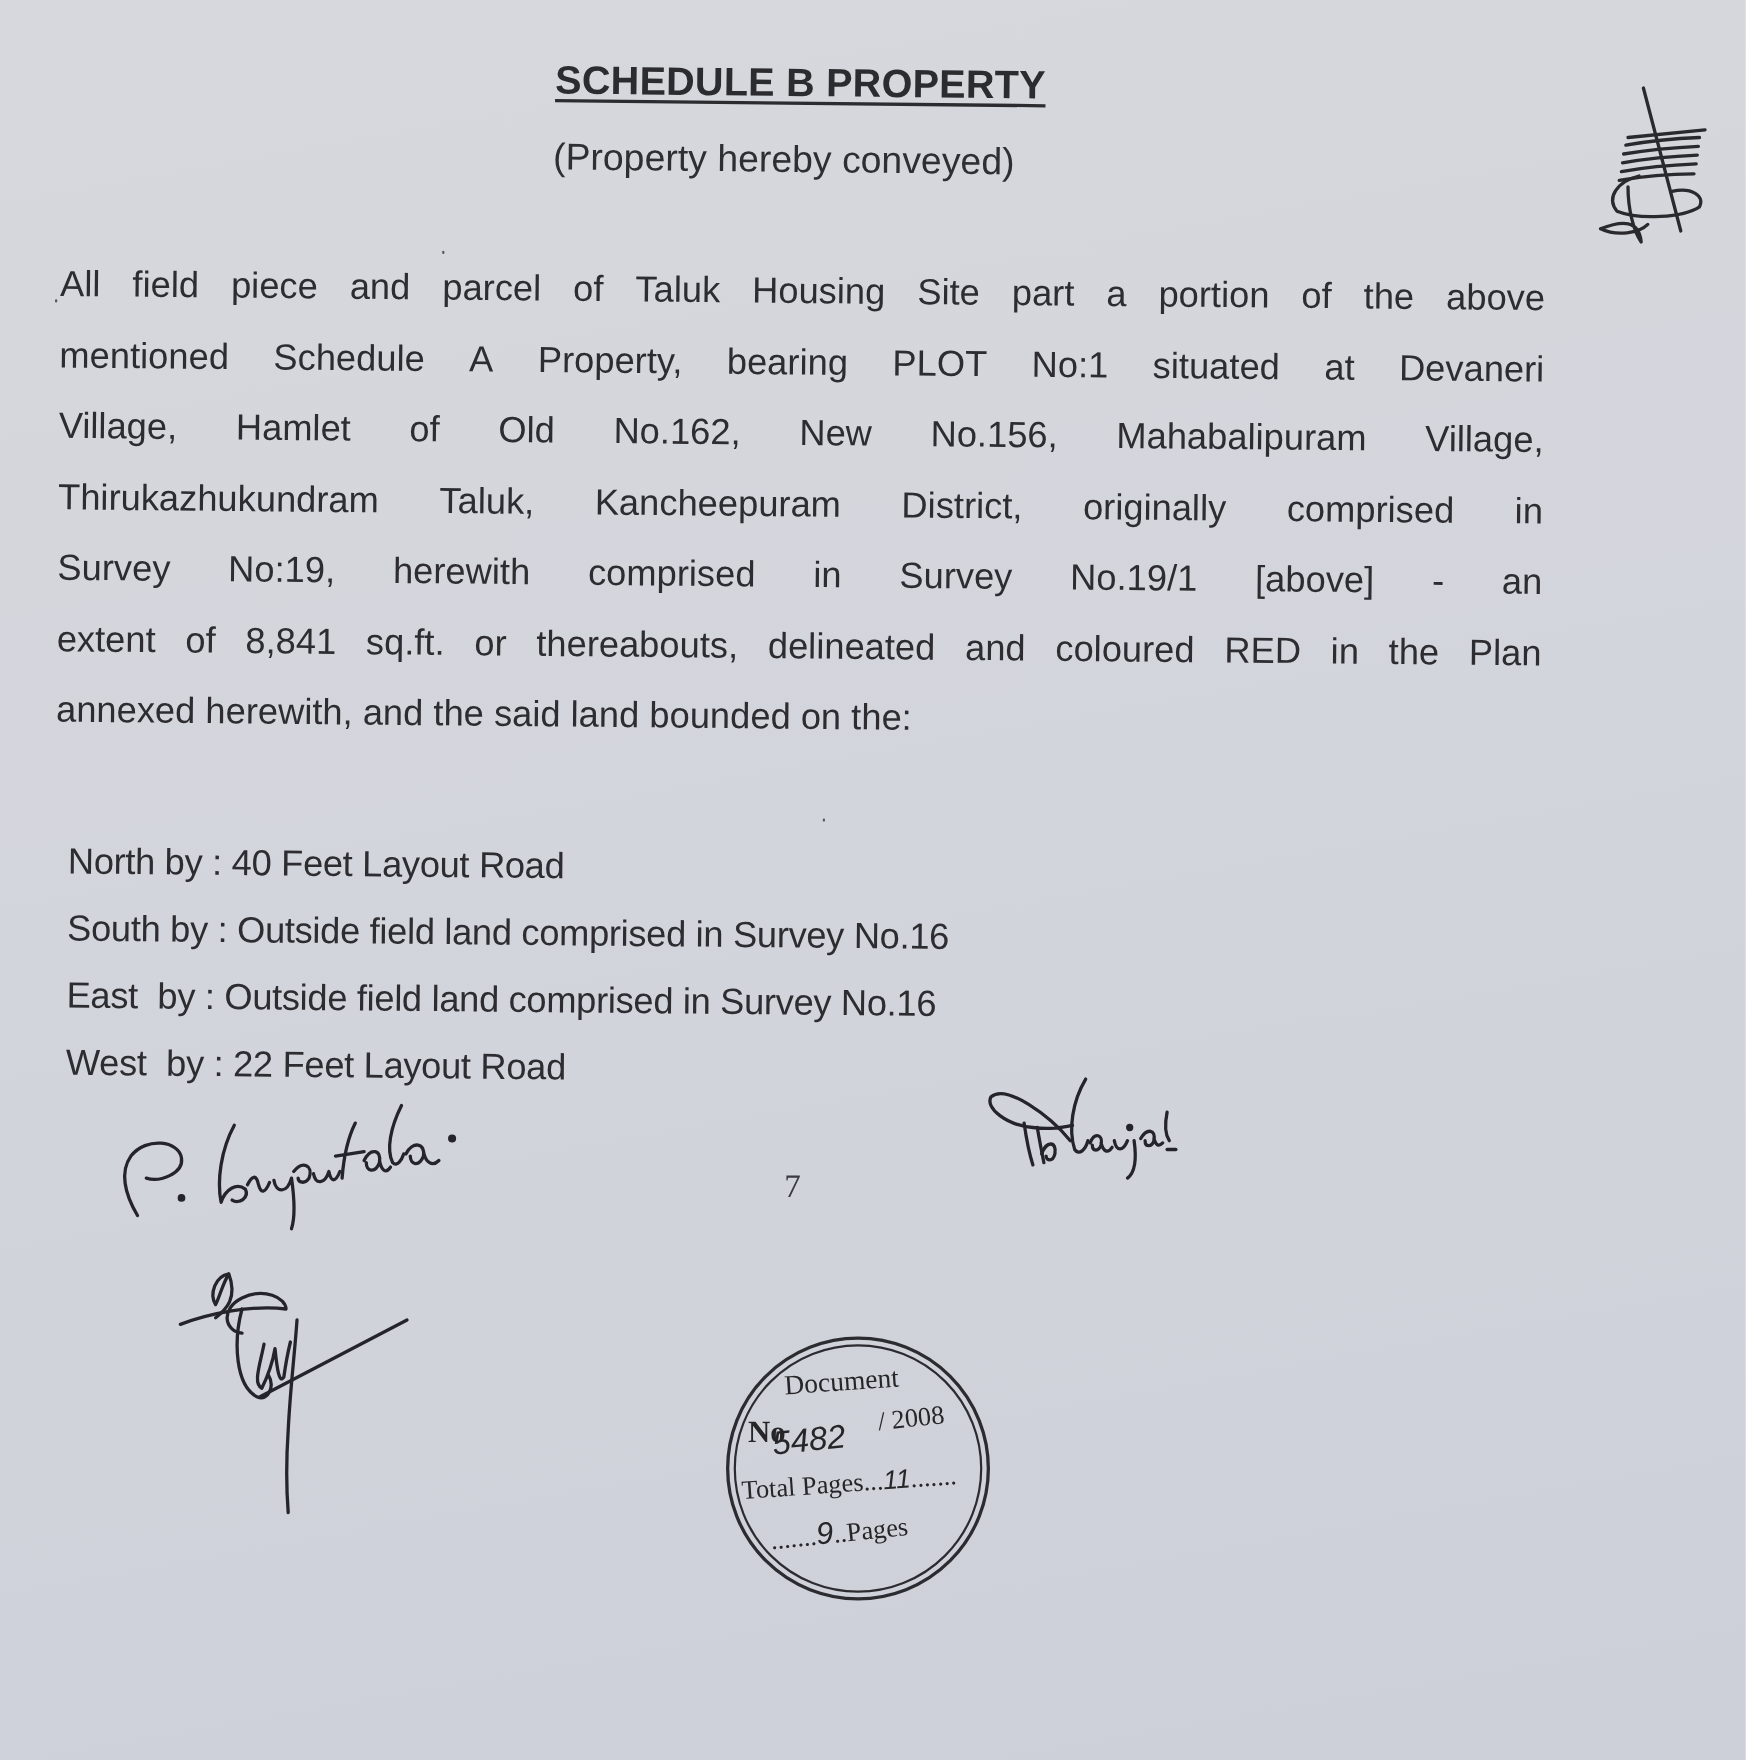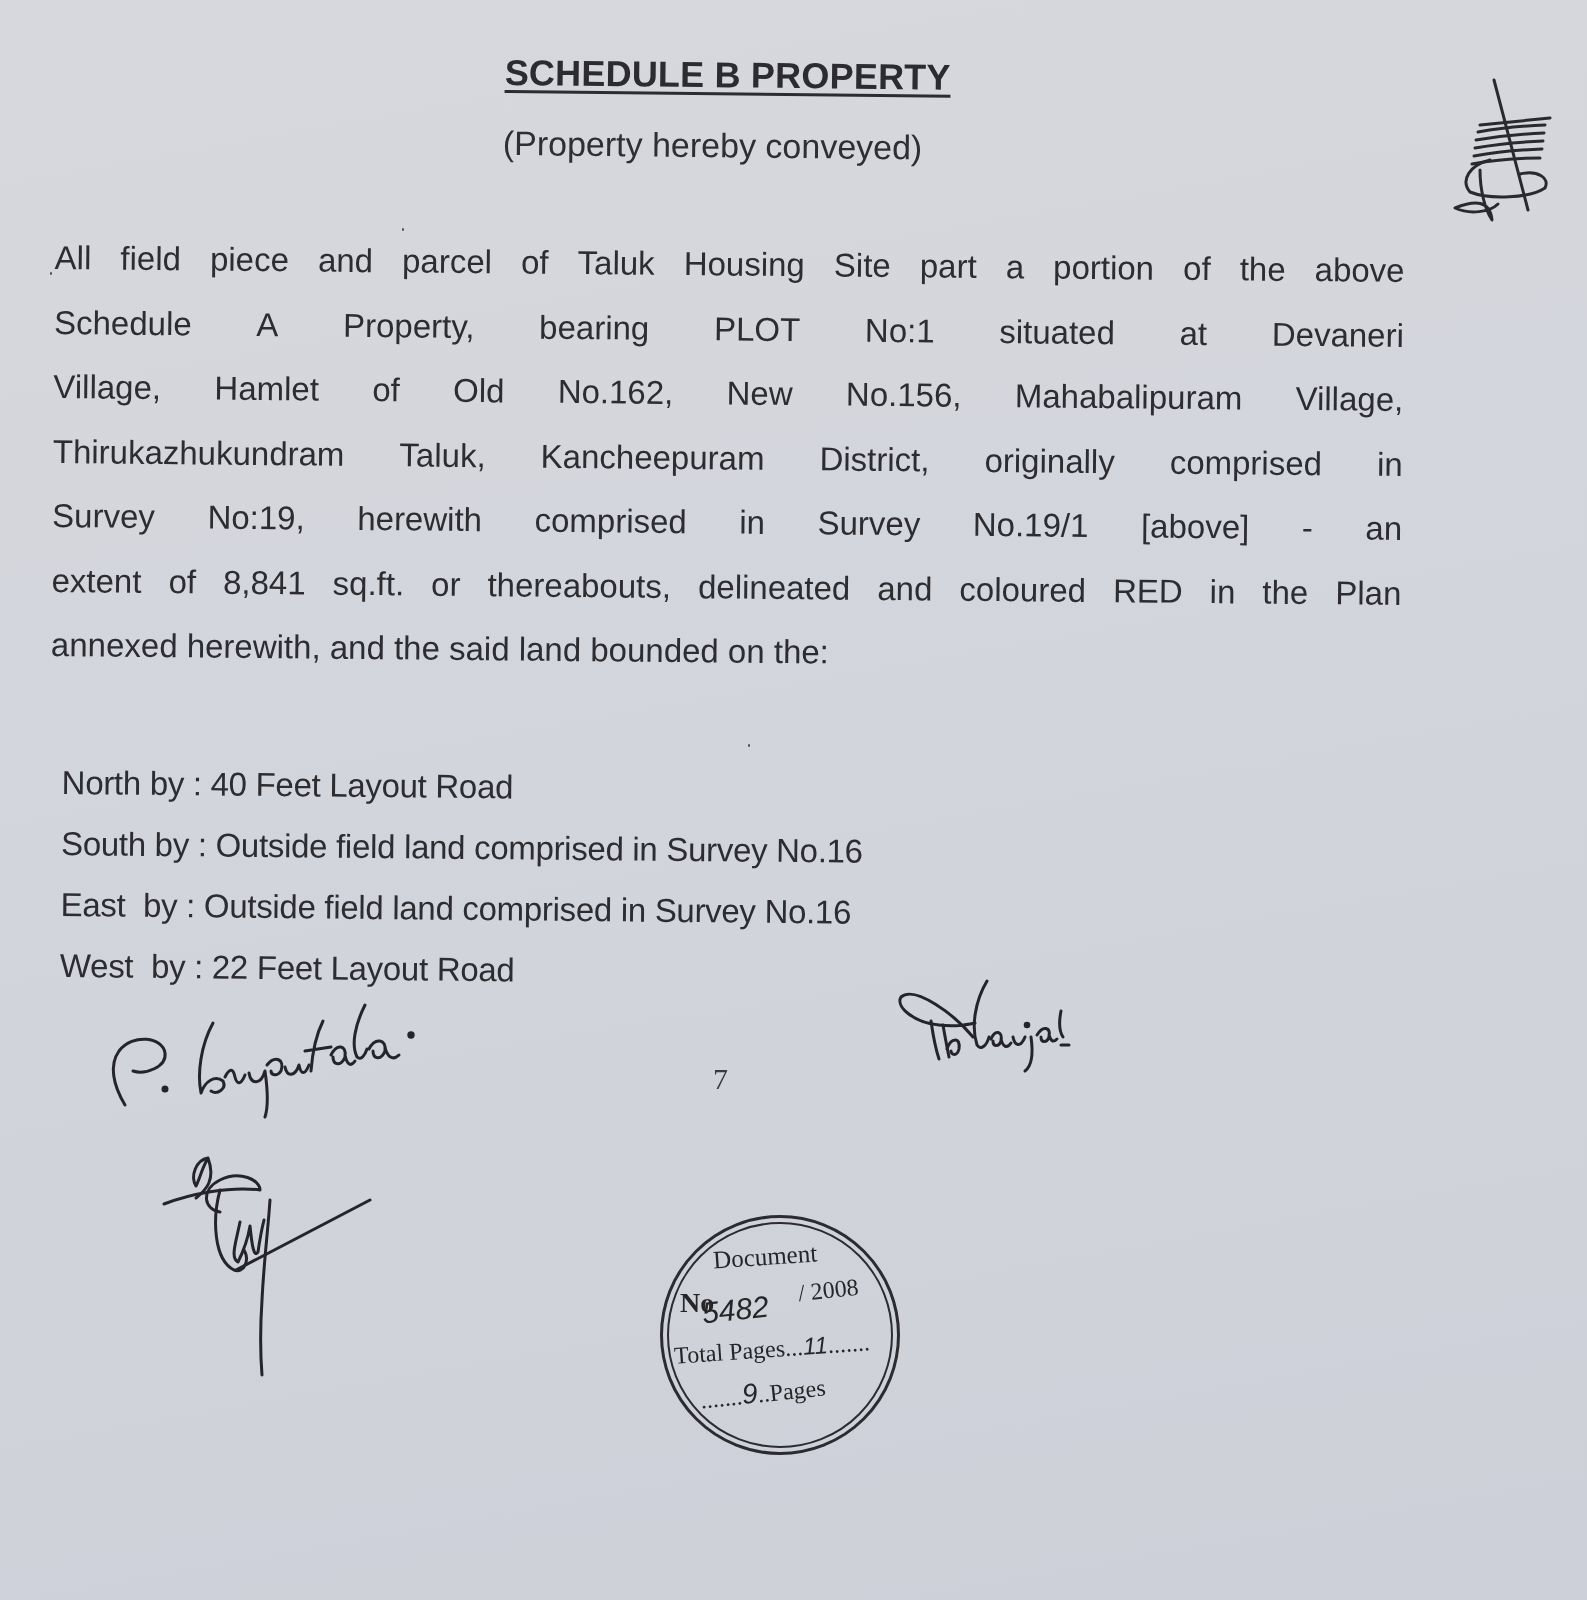--- a/index.html
+++ b/index.html
@@ -141,20 +141,21 @@
         <span class="w">Housing</span>
         <span class="w">Site</span>
         <span class="w">part</span>
         <span class="w">a</span>
         <span class="w">portion</span>
         <span class="w">of</span>
         <span class="w">the</span>
         <span class="w">above</span>
       </div>
     <div class="para-line">
+        <span class="w">mentioned</span>
         <span class="w">Schedule</span>
         <span class="w">A</span>
         <span class="w">Property,</span>
         <span class="w">bearing</span>
         <span class="w">PLOT</span>
         <span class="w">No:1</span>
         <span class="w">situated</span>
         <span class="w">at</span>
         <span class="w">Devaneri</span>
       </div>

